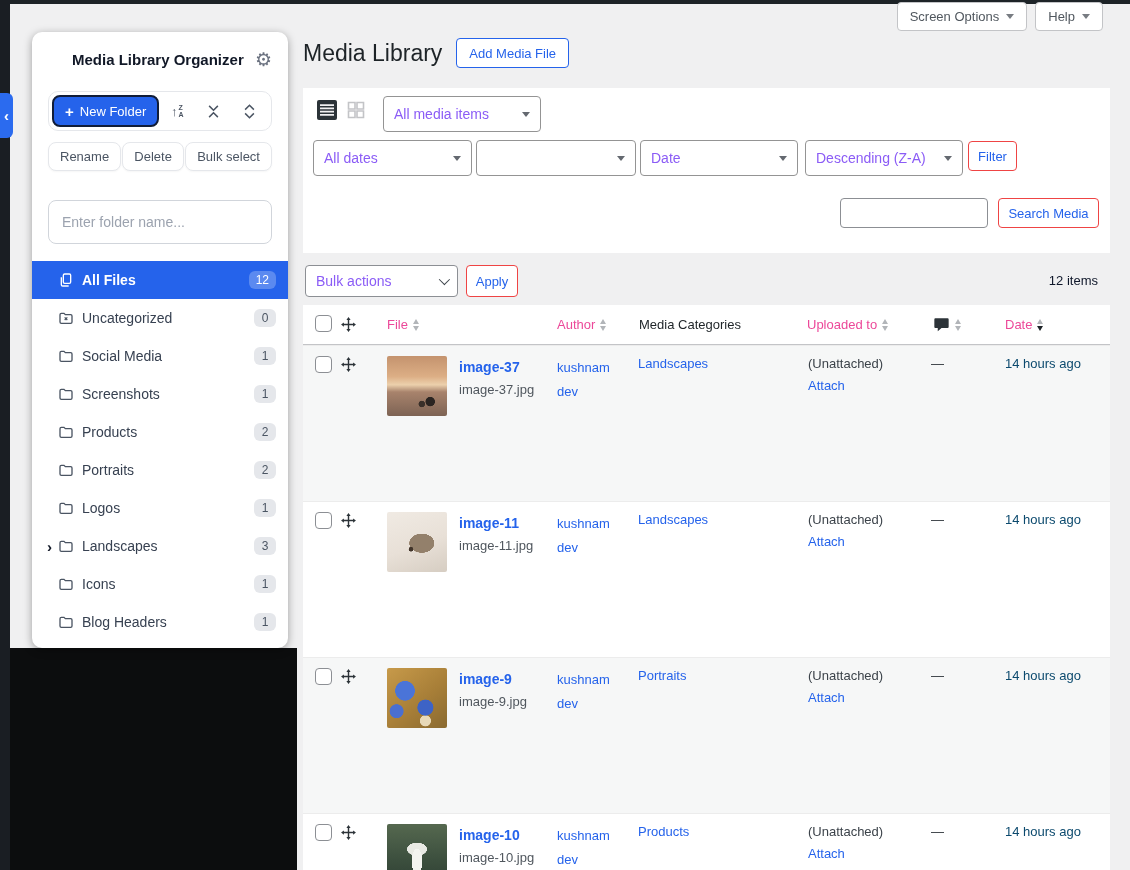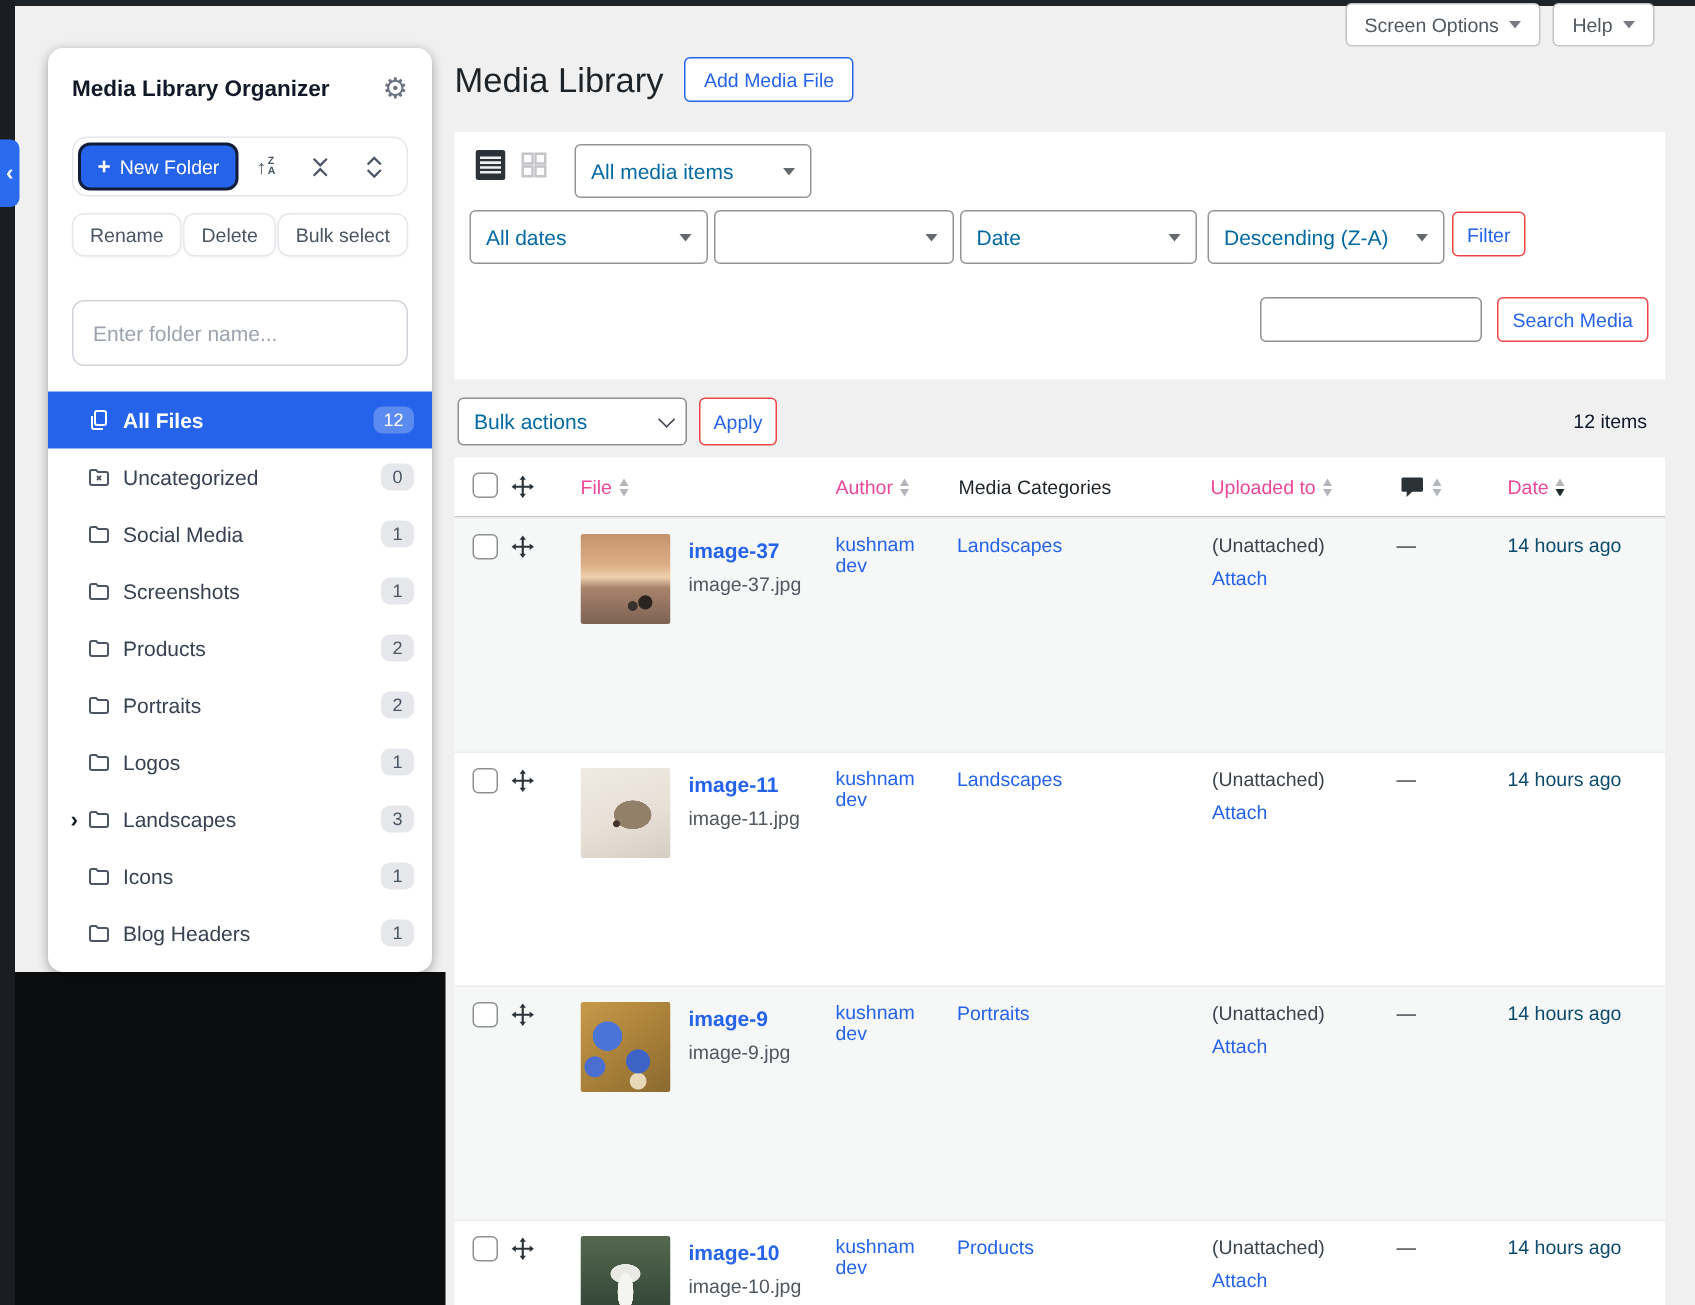--- a/index.html
+++ b/index.html
@@ -13,21 +13,21 @@
   .collapse-tab { position:absolute; left:0; top:93px; width:13px; height:45px; background:#2b6bef; border-radius:0 6px 6px 0; z-index:8; color:#fff; display:flex; align-items:center; justify-content:center; font-size:15px; font-weight:bold; cursor:pointer; }
 
   
   .admin-tabs { position:absolute; top:2px; right:27px; display:flex; gap:8px; z-index:6; }
   .admin-tab { background:#fff; border:1px solid #c3c4c7; border-radius:4px; height:29px; padding:0 12px; display:flex; align-items:center; gap:7px; color:#50575e; font-size:13px; cursor:pointer; }
   .tri { width:0; height:0; border-left:4px solid transparent; border-right:4px solid transparent; border-top:5px solid #787c82; }
 
   
   .sidebar { position:absolute; left:32px; top:32px; width:256px; height:616px; background:#fff; border-radius:10px; box-shadow:0 2px 8px rgba(0,0,0,.35); z-index:6; overflow:hidden; }
   .sb-header { display:flex; align-items:center; justify-content:space-between; padding:18px 16px 0 16px; }
-  .sb-title { font-size:15px; font-weight:700; color:#111827; }
+  .sb-title { font-size:15px; font-weight:700; color:#111827;margin-left:24px; }
   .gear { font-size:19px; color:#6b7280; cursor:pointer; line-height:1; }
   .sb-toolbar { position:absolute; left:16px; top:59px; width:224px; height:40px; border:1px solid #e5e7eb; border-radius:10px; display:flex; align-items:center; padding:3px; }
   .new-folder-btn { background:#2563eb; border:2px solid #111d38; color:#fff; border-radius:8px; height:32px; padding:0 11px; display:flex; align-items:center; gap:6px; font-size:13px; cursor:pointer; }
   .nf-plus { font-size:15px; font-weight:bold; line-height:1; }
   .tool-ico { flex:1; display:flex; align-items:center; justify-content:center; color:#4b5563; cursor:pointer; }
   .sortza { display:flex; align-items:center; gap:1px; }
   .sortza .up { font-size:13px; }
   .sortza .za { display:flex; flex-direction:column; font-size:7px; font-weight:700; line-height:7px; }
   .sb-actions { position:absolute; left:16px; top:110px; width:224px; display:flex; justify-content:space-between; }
   .sb-action-btn { background:#fff; border:1px solid #e5e7eb; border-radius:8px; height:29px; padding:0 11px; font-size:13px; color:#4b5563; display:flex; align-items:center; cursor:pointer; box-shadow:0 1px 2px rgba(0,0,0,.04); }
@@ -45,21 +45,21 @@
   .folder-item.active .fcount { background:rgba(255,255,255,.25); color:#fff; }
 
   
   .page-title-row { position:absolute; left:303px; top:38px; display:flex; align-items:center; gap:14px; z-index:3; }
   .page-title { font-size:23px; font-weight:400; color:#1d2327; }
   .add-media-btn { background:#fff; border:1px solid #2563eb; color:#2563eb; border-radius:4px; height:30px; padding:0 12px; font-size:13px; display:flex; align-items:center; cursor:pointer; }
 
   .filters-panel { position:absolute; left:303px; top:88px; width:807px; height:165px; background:#fff; z-index:3; }
   .view-icons { position:absolute; left:14px; top:12px; display:flex; gap:9px; }
   .view-icon { cursor:pointer; display:flex; }
-  .wpselect { background:#fff; border:1px solid #949494; border-radius:4px; display:flex; align-items:center; justify-content:space-between; padding:0 10px; color:#0369a1; font-size:14px; cursor:pointer; }
+  .wpselect { background:#fff; border:1px solid #949494; border-radius:4px; display:flex; align-items:center; justify-content:space-between; padding:0 10px; color:#8b5cf6; font-size:14px; cursor:pointer; }
   .wpselect .tri { border-top-color:#646970; }
   .sel-media { position:absolute; left:80px; top:8px; width:158px; height:36px; }
   .sel-dates { position:absolute; left:10px; top:52px; width:159px; height:36px; }
   .sel-cat   { position:absolute; left:173px; top:52px; width:160px; height:36px; }
   .sel-orderby { position:absolute; left:337px; top:52px; width:158px; height:36px; }
   .sel-order { position:absolute; left:502px; top:52px; width:158px; height:36px; }
   .btn-outline-blue { background:#fff; border:1px solid #ef4444; color:#2563eb; border-radius:4px; font-size:13px; display:flex; align-items:center; justify-content:center; cursor:pointer; }
   .filter-btn { position:absolute; left:665px; top:53px; width:49px; height:30px; }
   .search-input { position:absolute; left:537px; top:110px; width:148px; height:30px; border:1px solid #8c8f94; border-radius:4px; padding:0 8px; font-family:"Liberation Sans",sans-serif; }
   .search-btn { position:absolute; left:695px; top:110px; width:101px; height:30px; }
@@ -106,21 +106,21 @@
       radial-gradient(circle at 16% 72%, #4a6fd0 10%, transparent 11%),
       radial-gradient(circle at 64% 88%, #e8d9b8 8%, transparent 9%),
       linear-gradient(140deg,#c79a4a 0%,#a87f38 55%,#8a6a30 100%); }
   .thumb-angel { background:
       radial-gradient(ellipse 16% 38% at 50% 62%, #f4f4f0 55%, transparent 56%),
       radial-gradient(ellipse 34% 22% at 50% 42%, #e9eae4 48%, transparent 50%),
       linear-gradient(180deg,#55684f 0%,#3c4f3e 60%,#2e3f33 100%); }
   .fmeta { display:flex; flex-direction:column; gap:7px; padding-top:3px; }
   .ftitle { font-weight:700; font-size:14px; }
   .fname { color:#50575e; }
-  .authorcell { width:62px; word-break:break-all; line-height:14px; padding-left:4px; }
+  .authorcell { width:62px; word-break:break-all; line-height:24px; padding-left:4px; }
   .catcell { padding-left:3px; }
   .upcell { display:flex; flex-direction:column; gap:7px; padding-left:5px; color:#3c434a; }
   .comcell { color:#2c3338; padding-left:2px; }
   .datecell { color:#0c4a6e; padding-left:4px; }
 </style>
 </head>
 <body>
 
 <div class="top-strip"></div>
 <div class="left-strip"></div>

